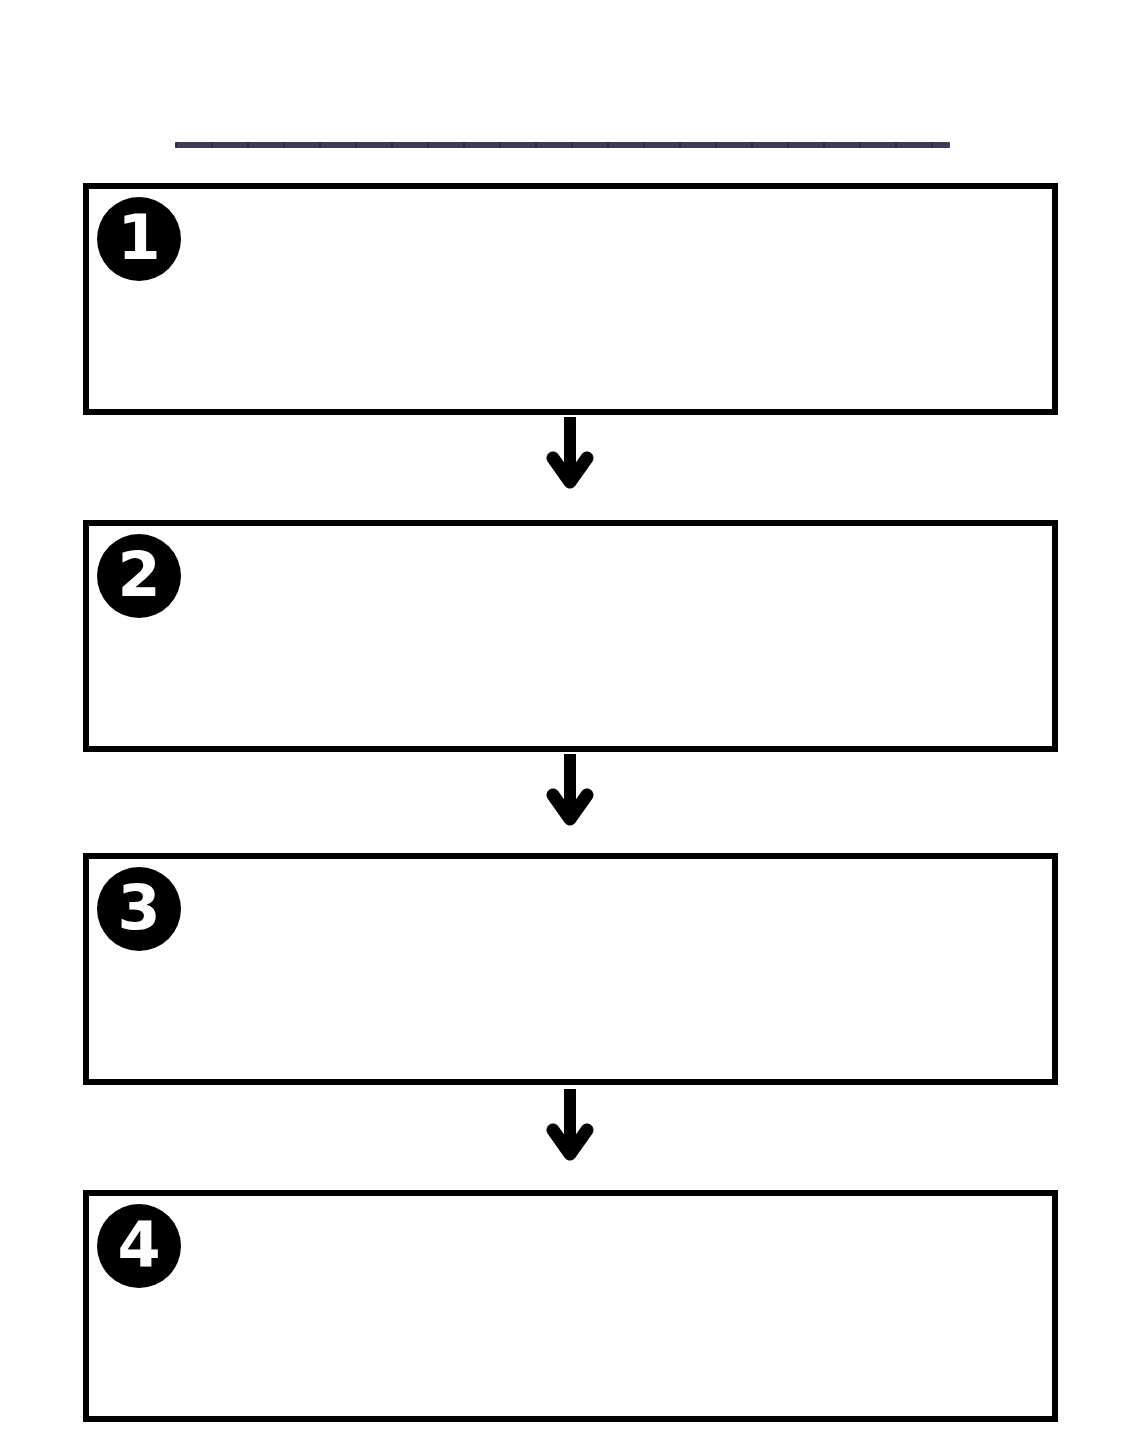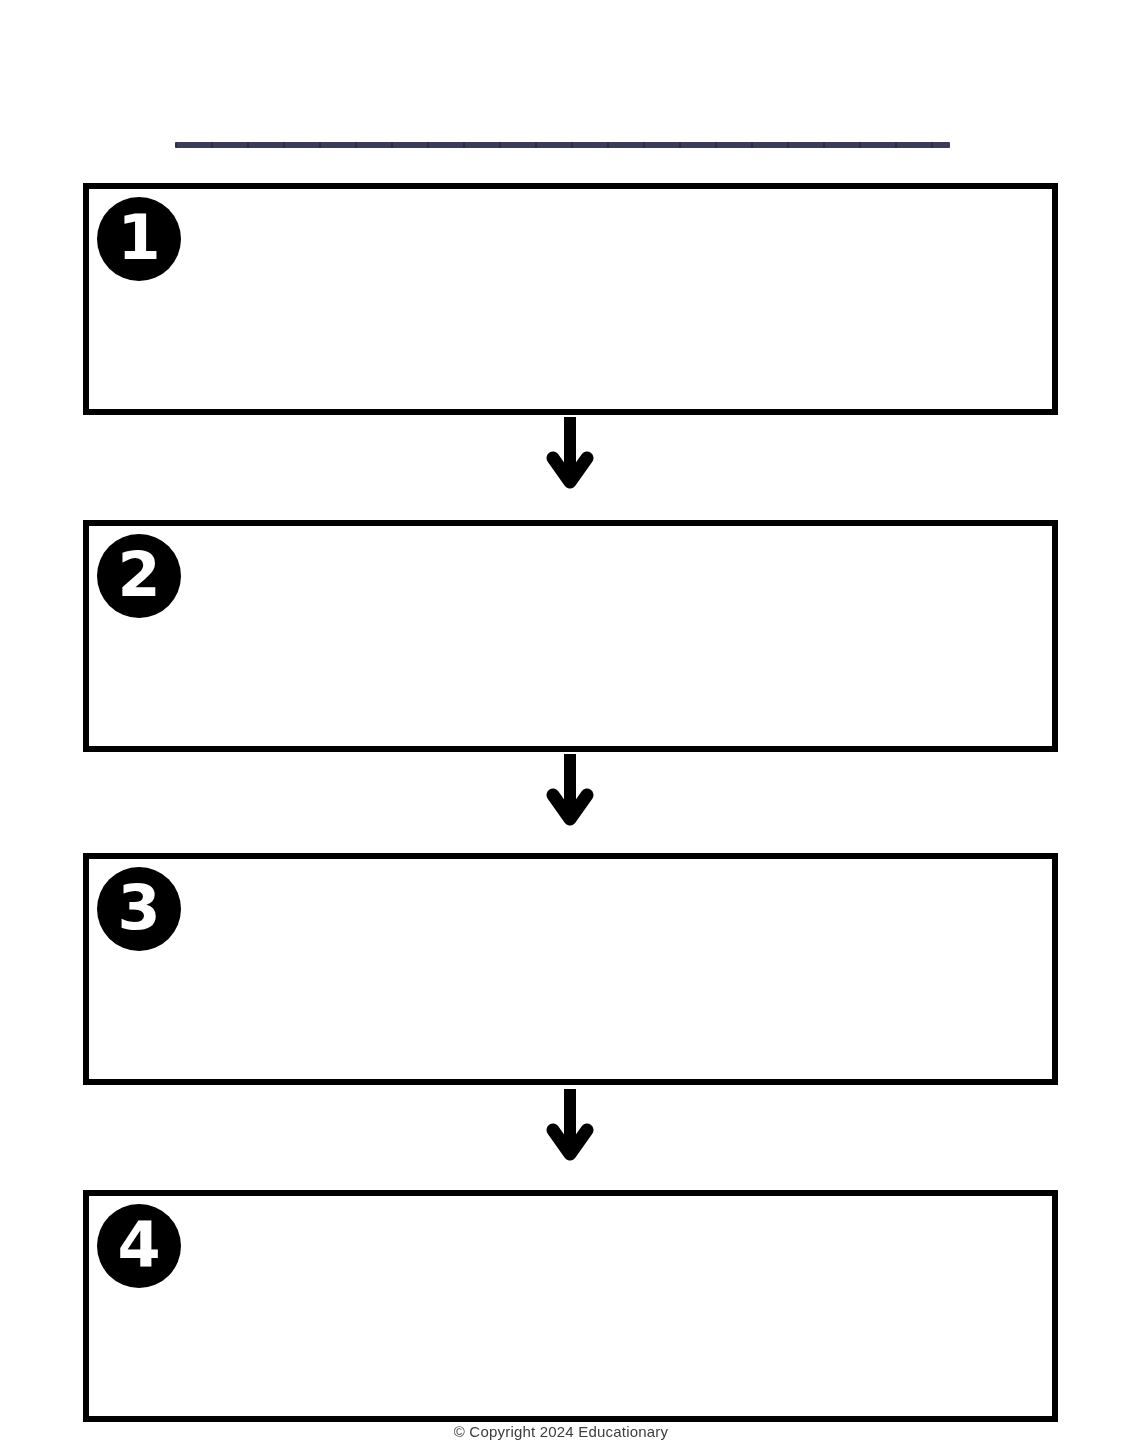--- a/index.html
+++ b/index.html
@@ -150,15 +150,14 @@
     <path d="M7 41 L24 65 L41 41" stroke="#000000" stroke-width="13" fill="none" stroke-linecap="round" stroke-linejoin="round"></path>
   </svg>
 
   <section class="step-box b4">
     <div class="step-circle">
       <span>4</span>
     </div>
     <div class="step-content"></div>
   </section>
 
-  <div class="footer">© Copyright 2024 Educationary</div>
 
 </div>
 
 </body></html>

